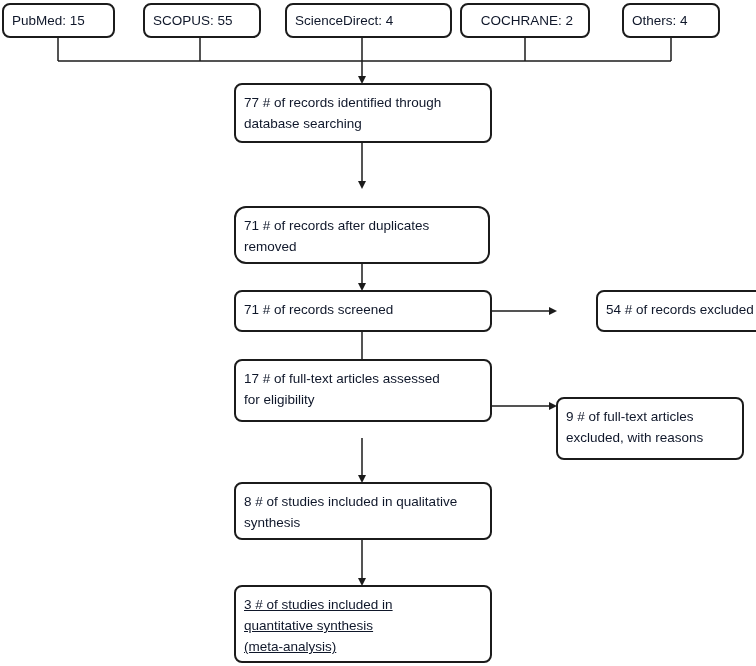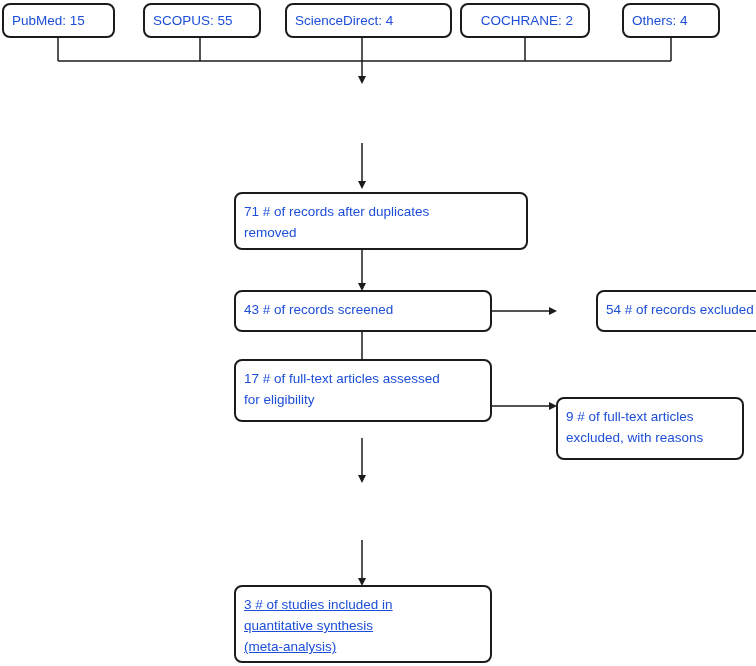--- a/index.html
+++ b/index.html
@@ -6,21 +6,21 @@
     margin: 0;
     padding: 0;
     background: #ffffff;
   }
   .stage {
     position: relative;
     width: 756px;
     height: 666px;
     background: #ffffff;
     font-family: "Liberation Sans", "DejaVu Sans", sans-serif;
-    color: #1d4ed8;
+    color: #0f172a;
     overflow: hidden;
   }
   svg.connectors {
     position: absolute;
     left: 0;
     top: 0;
     width: 756px;
     height: 666px;
     pointer-events: none;
   }
@@ -51,21 +51,21 @@
     line-height: 21px;
   }
   
   .src-0 { left: 2px;   top: 3px; width: 113px; height: 35px; }
   .src-1 { left: 143px; top: 3px; width: 118px; height: 35px; }
   .src-2 { left: 285px; top: 3px; width: 167px; height: 35px; }
   .src-3 { left: 460px; top: 3px; width: 130px; height: 35px; justify-content: center; }
   .src-4 { left: 622px; top: 3px; width: 98px;  height: 35px; }
   
   .flow-0 { left: 234px; top: 83px;  width: 258px; height: 60px; }
-  .flow-1 { left: 234px; top: 192px; width: 294px; height: 58px; }
+  .flow-1 { left: 234px; top: 206px; width: 256px; height: 58px; border-radius: 12px; }
   .flow-2 { left: 234px; top: 290px; width: 258px; height: 42px; }
   .flow-3 { left: 234px; top: 359px; width: 258px; height: 63px; }
   .flow-4 { left: 234px; top: 482px; width: 258px; height: 58px; }
   .flow-5 { left: 234px; top: 585px; width: 258px; height: 78px; text-decoration: underline; }
   
   .side-0 { left: 556px; top: 290px; width: 196px; height: 42px; margin-left: 40px; }
   .side-1 { left: 556px; top: 397px; width: 188px; height: 63px; }
 </style>
 </head>
 <body>
@@ -112,30 +112,38 @@
   <div class="box source src-2">
     <span class="label">ScienceDirect: 4</span>
   </div>
   <div class="box source src-3">
     <span class="label">COCHRANE: 2</span>
   </div>
   <div class="box source src-4">
     <span class="label">Others: 4</span>
   </div>
 
+  <div class="box flow flow-0">
+    <span class="label">77 # of records identified through
+database searching</span>
+  </div>
   <div class="box flow flow-1">
     <span class="label">71 # of records after duplicates
 removed</span>
   </div>
   <div class="box flow flow-2">
-    <span class="label">43 # of records screened</span>
+    <span class="label">71 # of records screened</span>
   </div>
   <div class="box flow flow-3">
     <span class="label">17 # of full-text articles assessed
 for eligibility</span>
+  </div>
+  <div class="box flow flow-4">
+    <span class="label">8 # of studies included in qualitative
+synthesis</span>
   </div>
   <div class="box flow flow-5">
     <span class="label">3 # of studies included in
 quantitative synthesis
 (meta-analysis)</span>
   </div>
 
   <div class="box side side-0">
     <span class="label">54 # of records excluded</span>
   </div>

